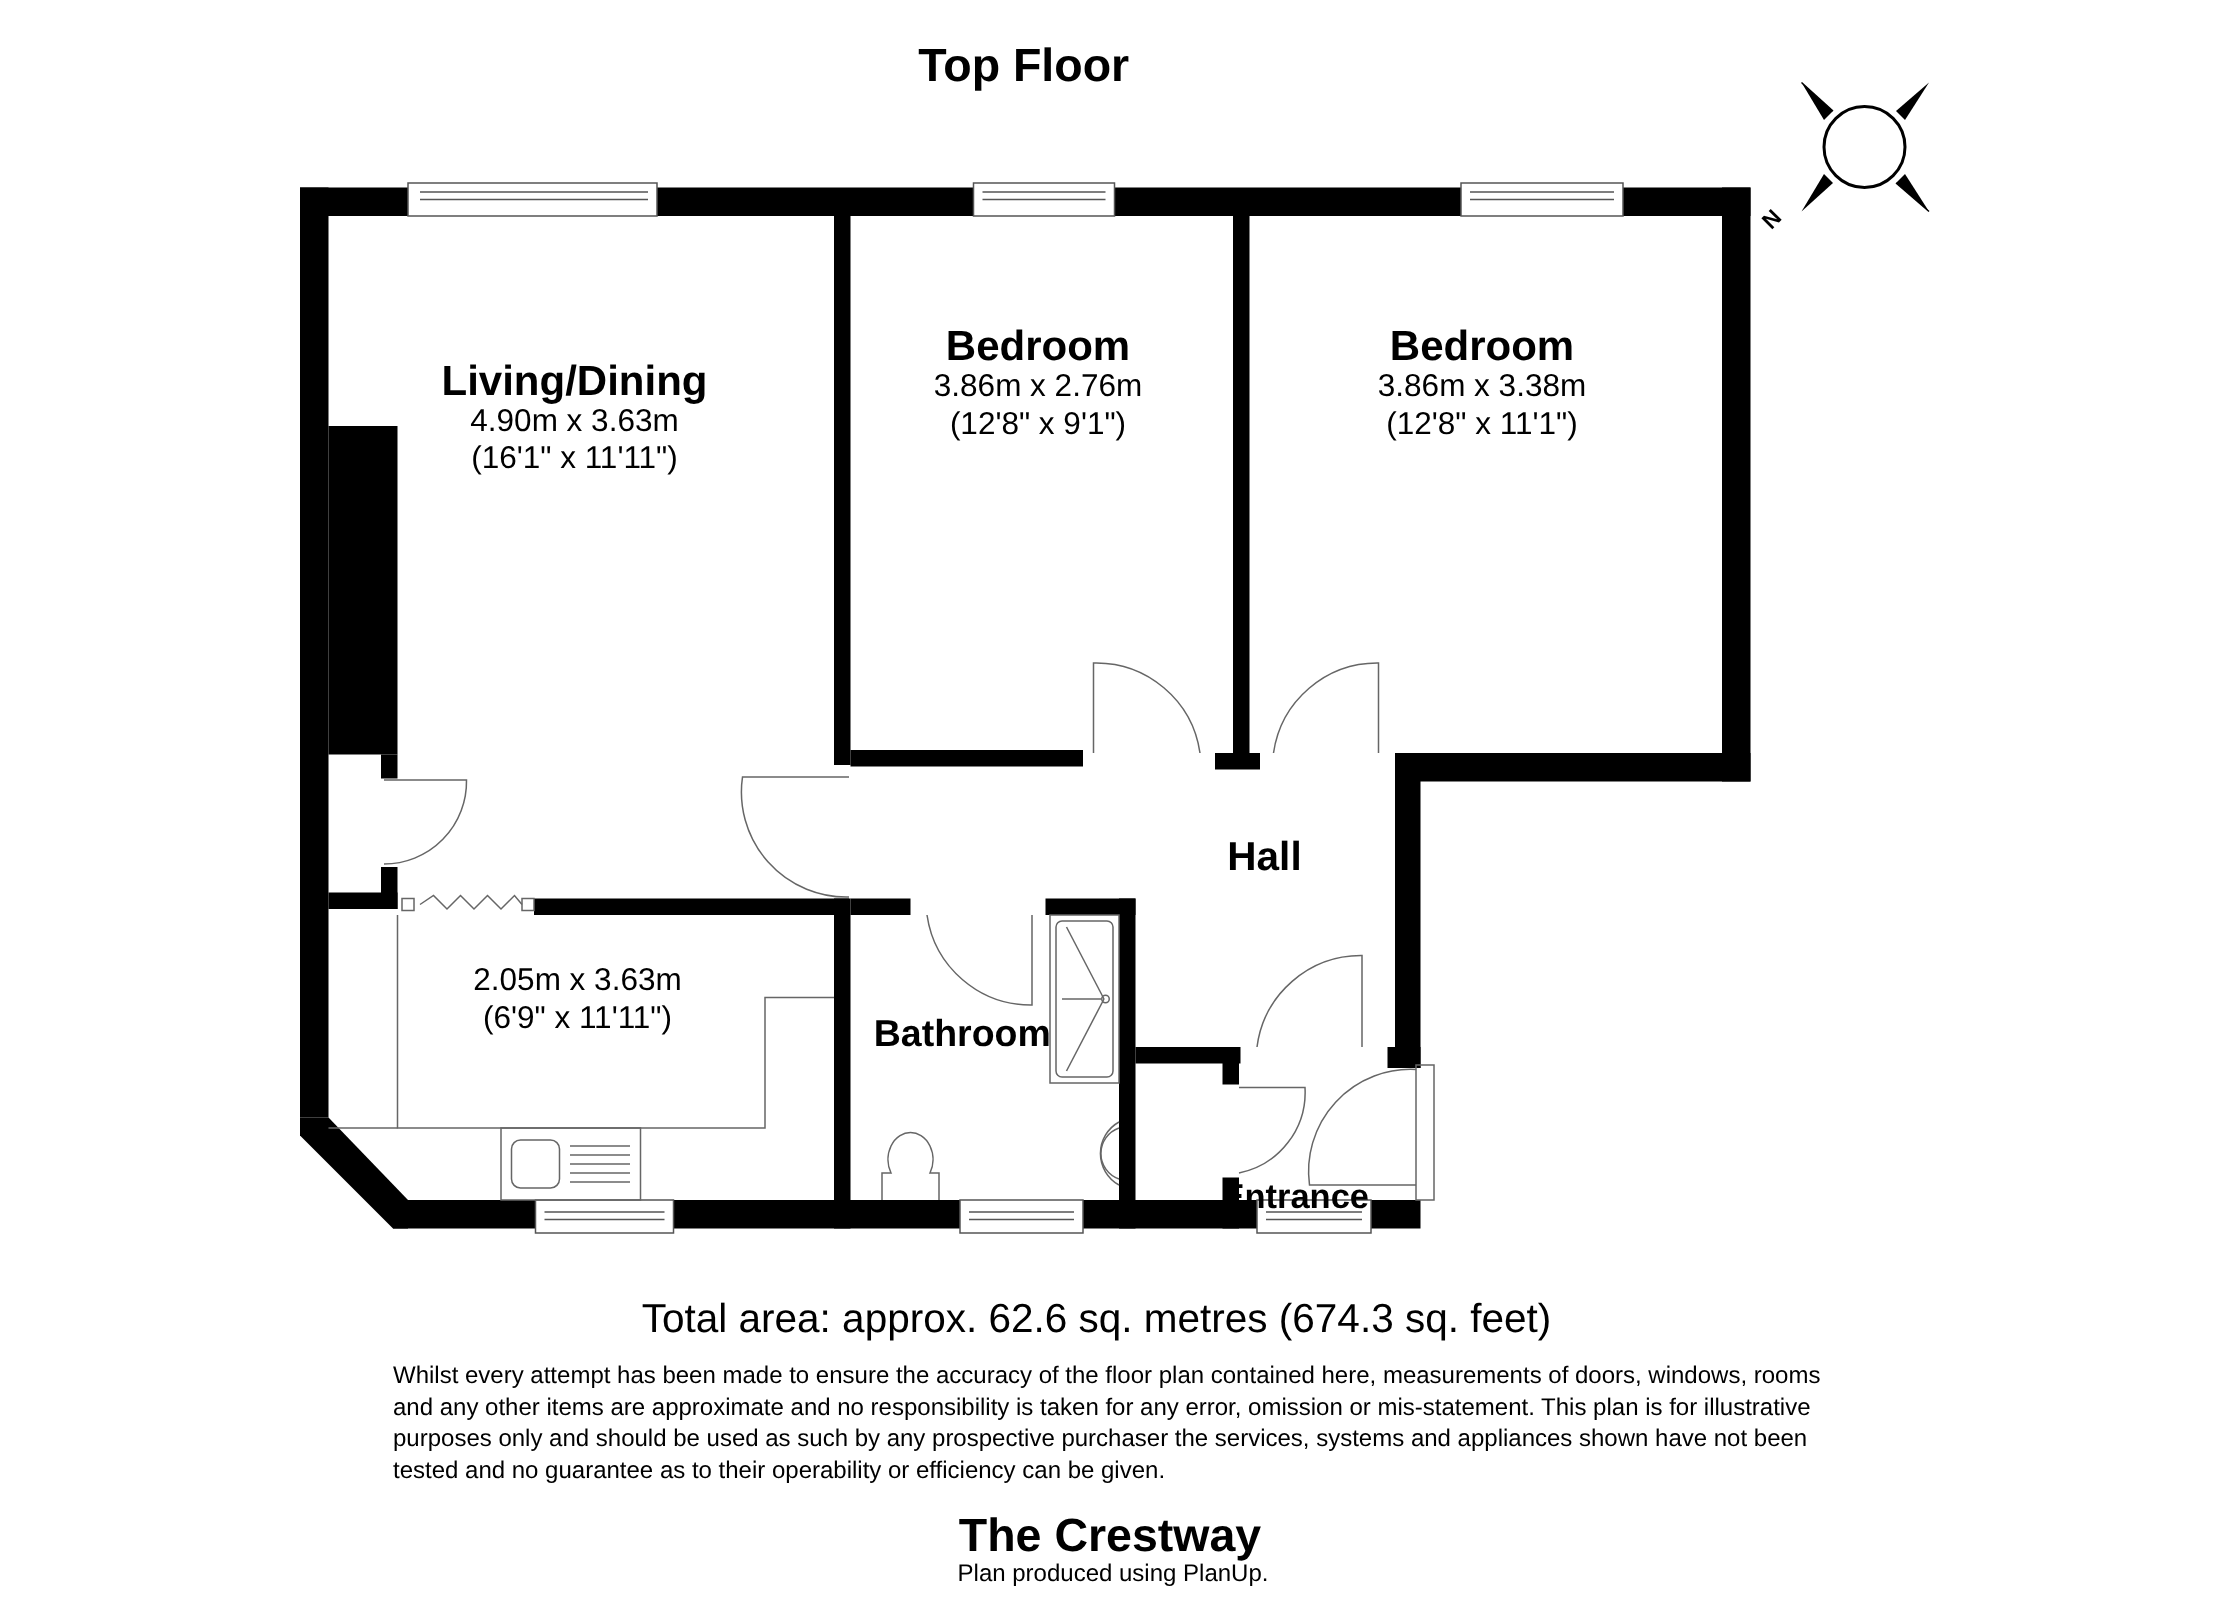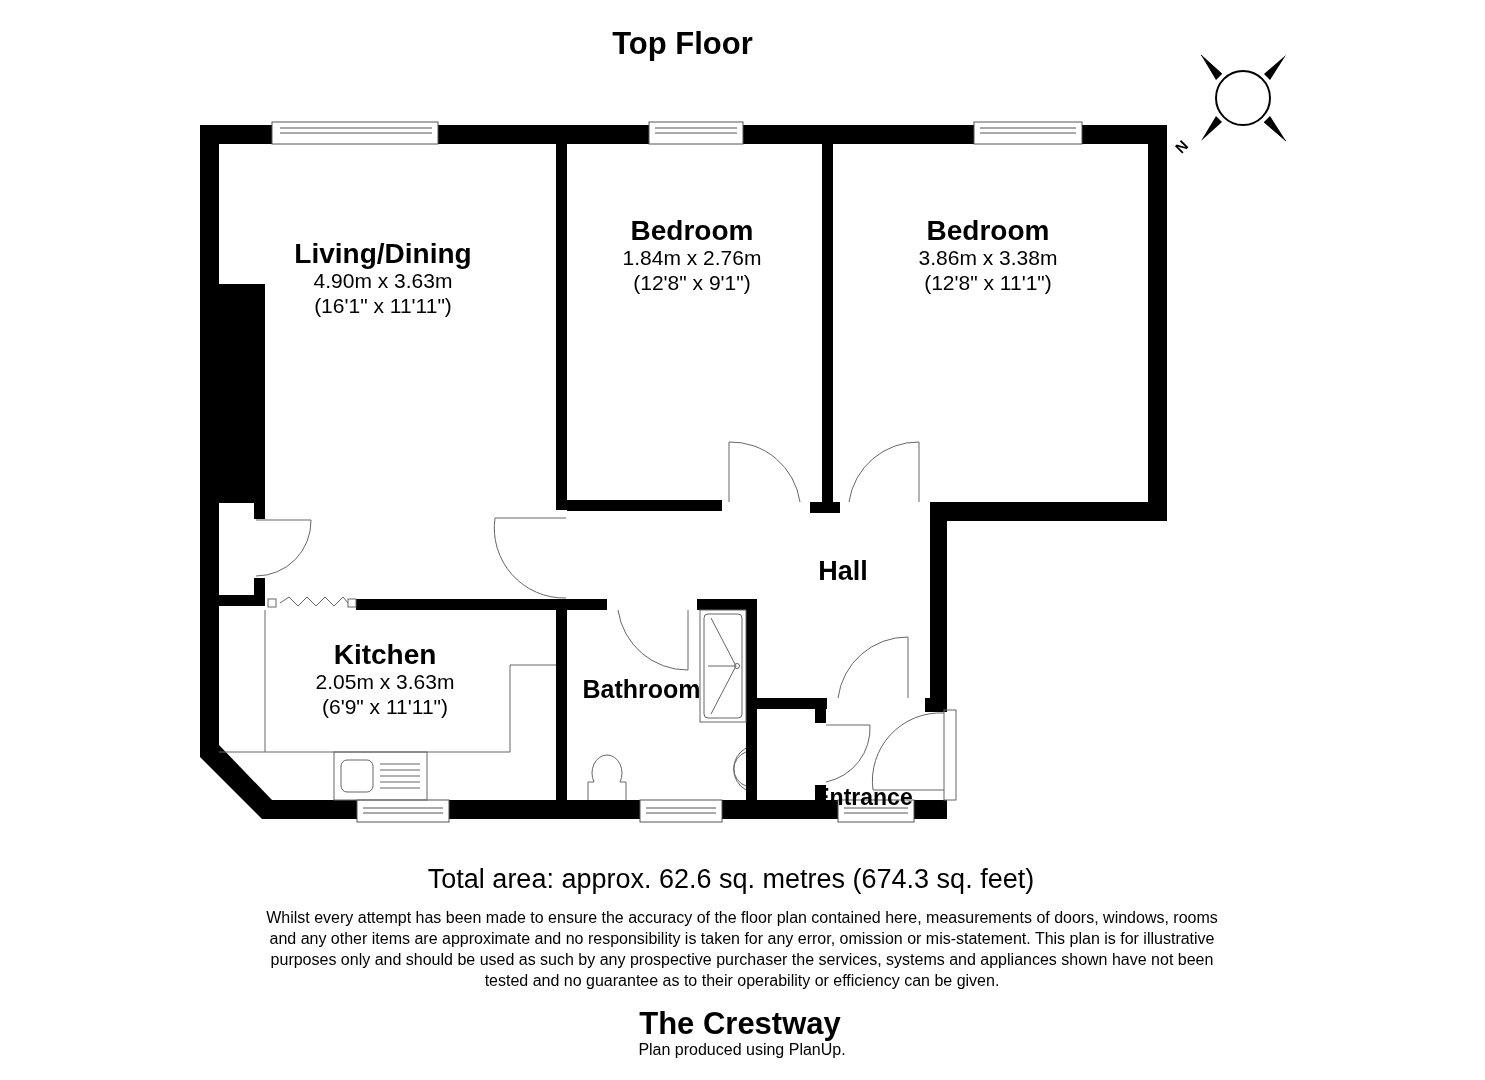--- a/index.html
+++ b/index.html
@@ -7,21 +7,21 @@
   .abs { position: absolute; }
   .floor-title { left: 0; width: 1365px; top: 26px; text-align: center; font-size: 31px; font-weight: bold; }
   svg.plan { position: absolute; left: 0; top: 0; }
   .room-label { position: absolute; text-align: center; line-height: 1.0; }
   .room-name { font-weight: bold; font-size: 28px; display: block; }
   .room-dim { font-size: 21px; display: block; line-height: 1.2; }
   .hall-name { font-weight: bold; font-size: 27px; }
   .bath-name { font-weight: bold; font-size: 25px; }
   .ent-name { font-weight: bold; font-size: 23px; }
   .total-area { left: 0; width: 1462px; top: 864px; text-align: center; font-size: 27px; }
-  .disclaimer { left: 262px; width: 960px; top: 907px; text-align: center; font-size: 16px; line-height: 21px; }
+  .disclaimer { left: 262px; width: 960px; top: 907px; text-align: left; font-size: 16px; line-height: 21px; }
   .credit { left: 262px; width: 960px; top: 1011px; text-align: center; font-size: 16px; margin-top: 30px; }
   .property-name { left: 0; width: 1480px; top: 1006px; text-align: center; font-size: 31px; font-weight: bold; }
 </style>
 </head>
 <body>
 
 <div class="abs floor-title">Top Floor</div>
 
 <svg class="plan" width="1485" height="1080" viewBox="0 0 1485 1080">
 
@@ -157,34 +157,33 @@
 <div class="abs" style="left:1176px; top:138px; font-size:15px; font-weight:bold; transform:rotate(-45deg);">N</div>
 
 <div class="room-label" style="left:268px; top:240px; width:230px;">
   <span class="room-name">Living/Dining</span>
   <span class="room-dim">4.90m x 3.63m</span>
   <span class="room-dim">(16'1" x 11'11")</span>
 </div>
 
 <div class="room-label" style="left:577px; top:217px; width:230px;">
   <span class="room-name">Bedroom</span>
-  <span class="room-dim">1.84m x 2.76m</span>
+  <span class="room-dim">3.86m x 2.76m</span>
   <span class="room-dim">(12'8" x 9'1")</span>
 </div>
 
 <div class="room-label" style="left:873px; top:217px; width:230px;">
   <span class="room-name">Bedroom</span>
   <span class="room-dim">3.86m x 3.38m</span>
   <span class="room-dim">(12'8" x 11'1")</span>
 </div>
 
 <div class="room-label hall-name" style="left:793px; top:558px; width:100px;">Hall</div>
 
 <div class="room-label" style="left:270px; top:641px; width:230px;">
-  <span class="room-name">Kitchen</span>
   <span class="room-dim">2.05m x 3.63m</span>
   <span class="room-dim">(6'9" x 11'11")</span>
 </div>
 
 <div class="room-label bath-name" style="left:568px; top:677px; width:147px;">Bathroom</div>
 
 <div class="room-label ent-name" style="left:806px; top:738px; width:115px;margin-top:48px;">Entrance</div>
 
 <div class="abs total-area">Total area: approx. 62.6 sq. metres (674.3 sq. feet)</div>
 <div class="abs disclaimer">Whilst every attempt has been made to ensure the accuracy of the floor plan contained here, measurements of doors, windows, rooms and any other items are approximate and no responsibility is taken for any error, omission or mis-statement. This plan is for illustrative purposes only and should be used as such by any prospective purchaser the services, systems and appliances shown have not been tested and no guarantee as to their operability or efficiency can be given.</div>

